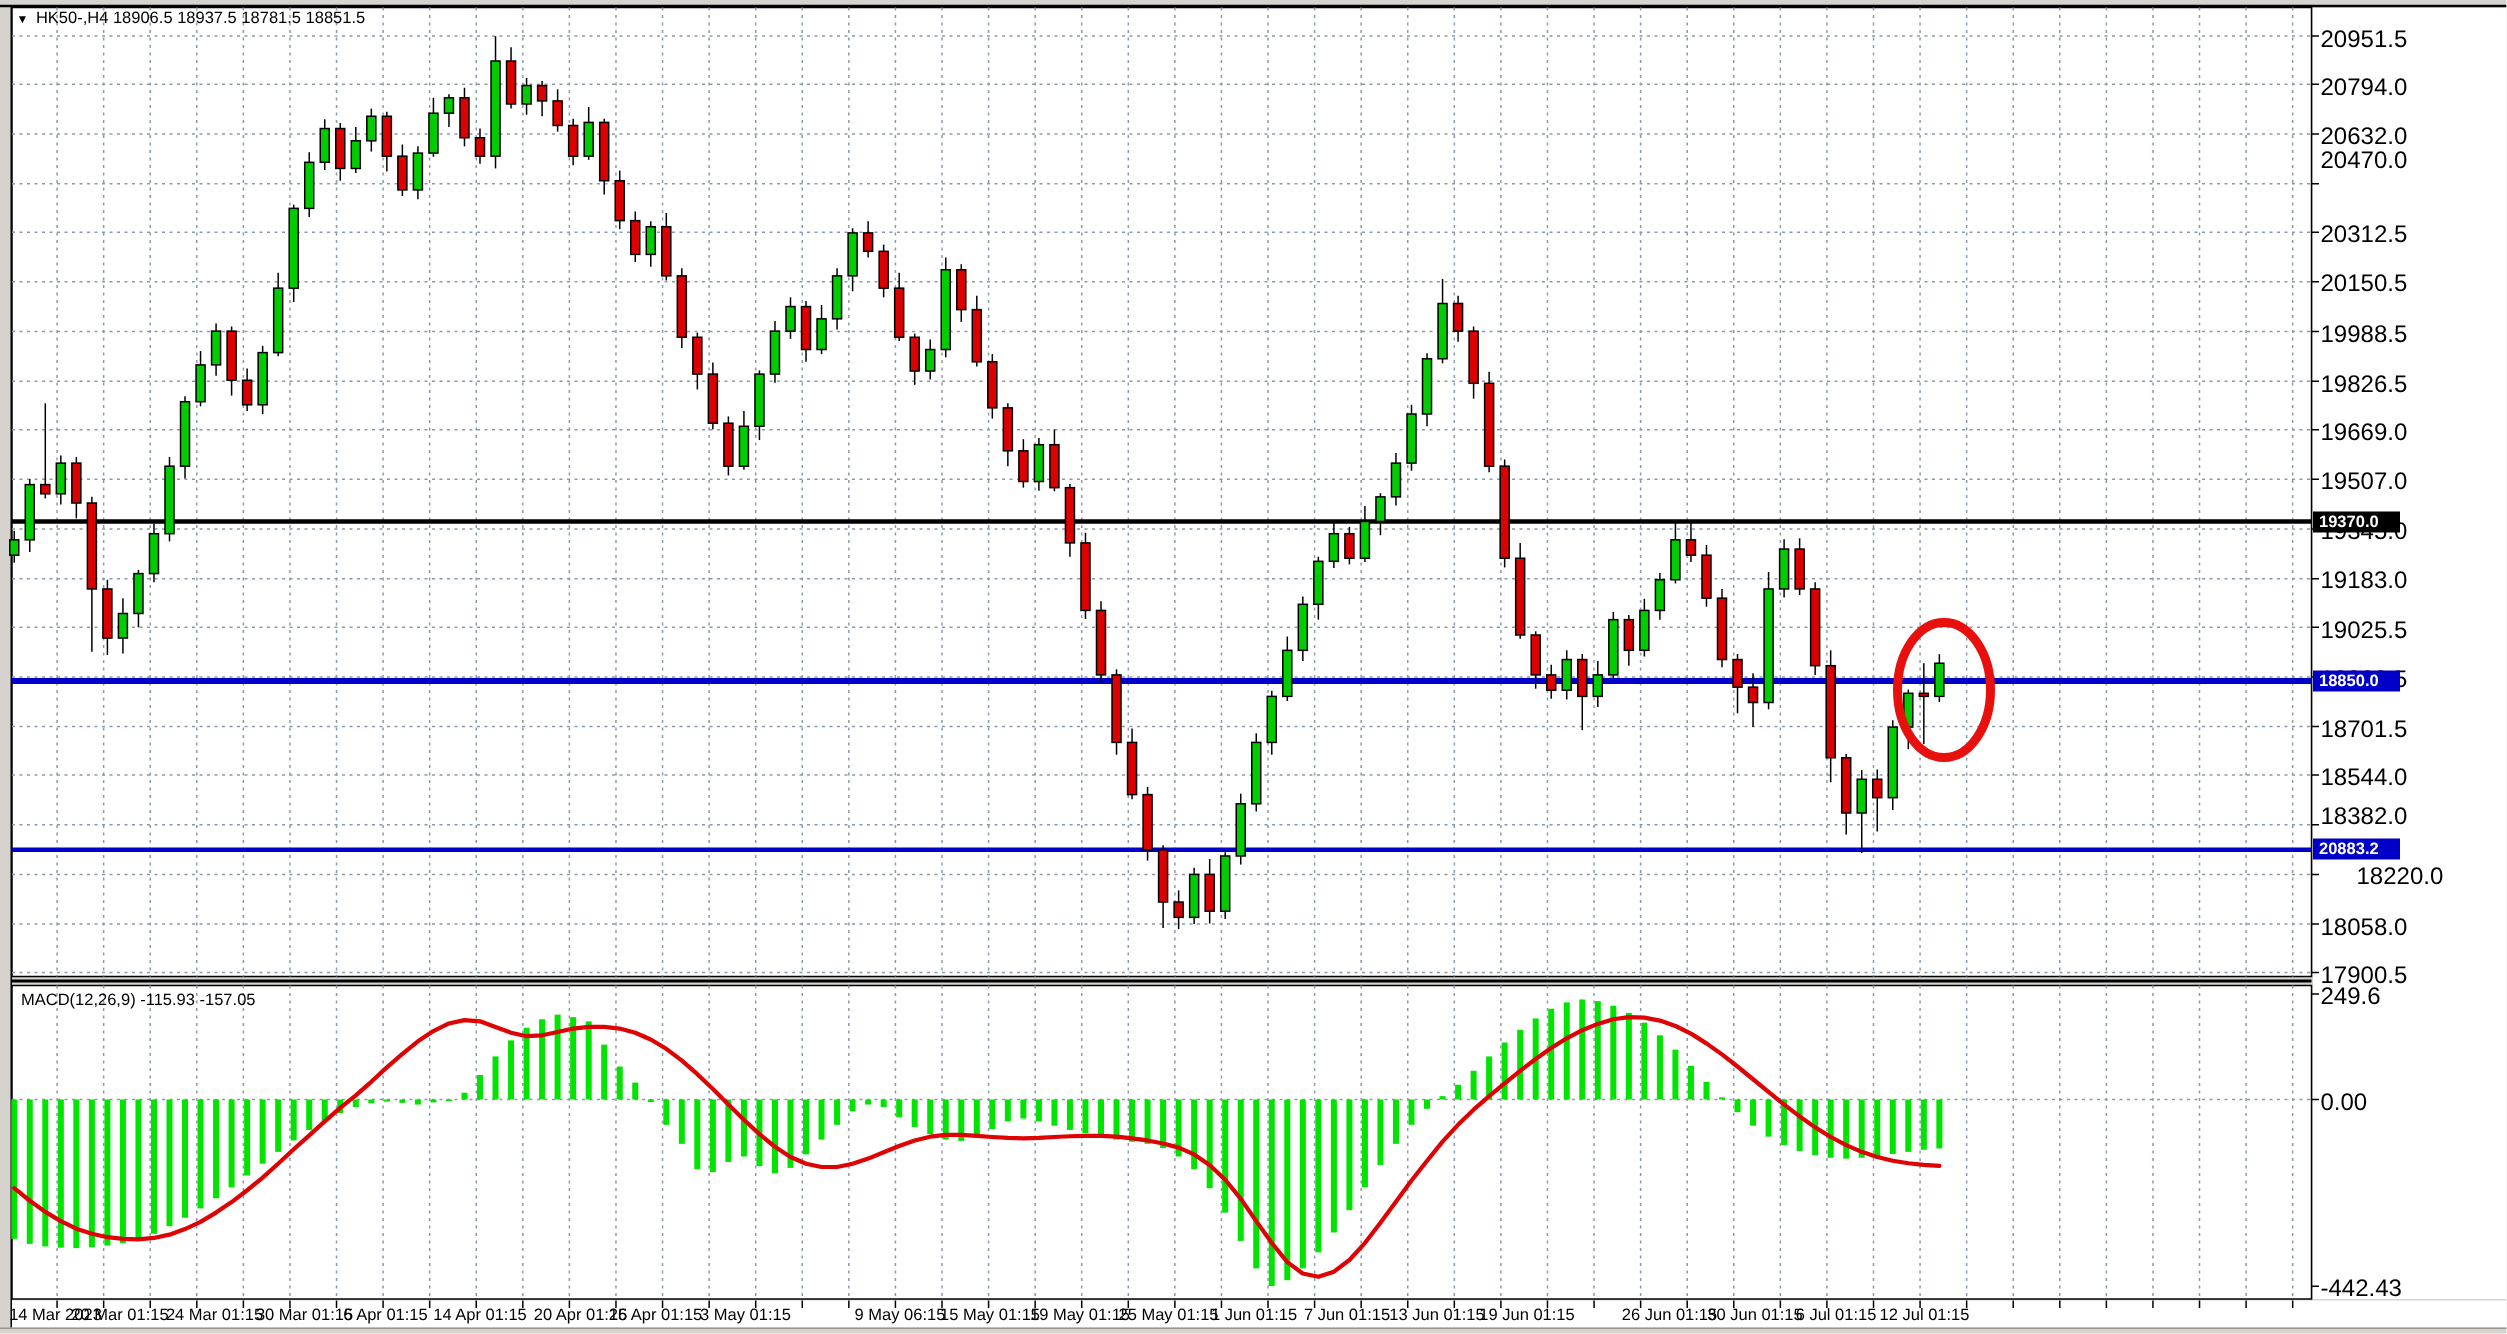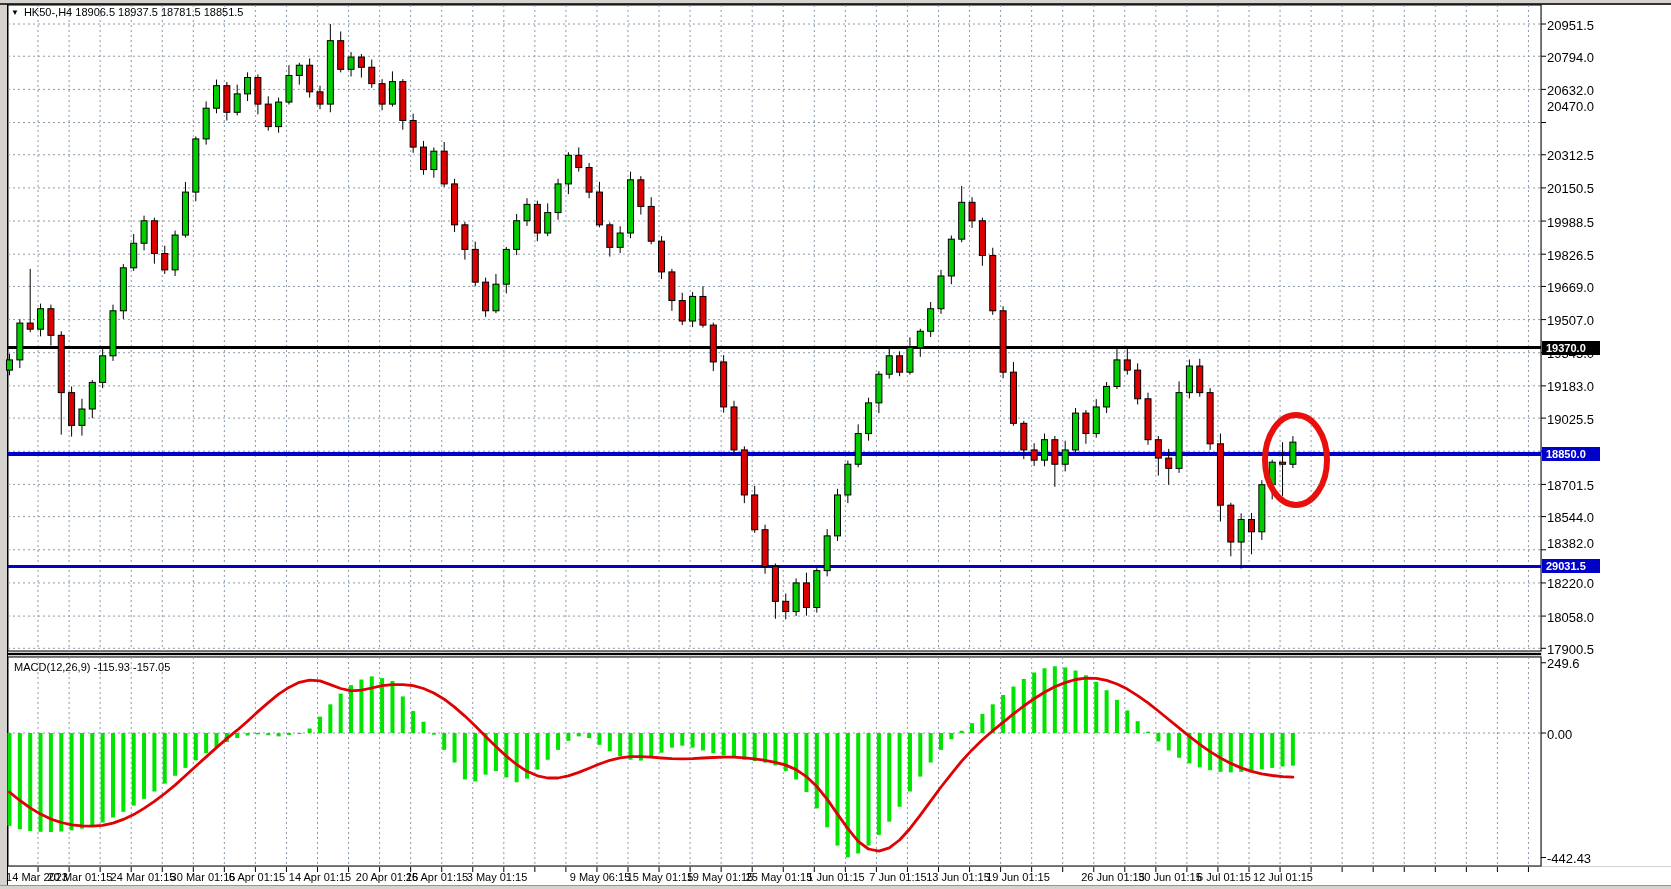--- a/index.html
+++ b/index.html
@@ -3,21 +3,21 @@
 <meta charset="utf-8">
 <style>
   html,body{margin:0;padding:0;}
   body{width:1671px;height:889px;background:#D6D3CE;font-family:"Liberation Sans",sans-serif;position:relative;overflow:hidden;}
   #stage{position:absolute;left:0;top:0;width:1671px;height:889px;}
   #chart-svg{position:absolute;left:0;top:0;z-index:1;}
   .txt{position:absolute;z-index:3;font-size:11px;color:#000;white-space:nowrap;}
   #chart-title{left:11px;top:6px;display:flex;align-items:center;gap:5px;}
   #chart-title .tri{font-size:8px;line-height:11px;}
   #macd-label{left:14px;top:661px;}
-  .axis-label{position:absolute;left:1547px;z-index:2;font-size:13px;color:#000;white-space:nowrap;}
+  .axis-label{position:absolute;left:1547px;z-index:2;font-size:16px;color:#000;white-space:nowrap;}
   .time-label{position:absolute;z-index:2;font-size:11px;color:#000;white-space:nowrap;transform:translateX(-50%);top:871px;}
   .line-label{position:absolute;left:1542px;z-index:4;width:58px;height:14px;font-size:11px;font-weight:bold;color:#fff;line-height:14px;padding-left:4px;box-sizing:border-box;}
   #price-axis-area{position:absolute;left:1542px;top:5px;width:129px;height:861px;background:#fff;z-index:0;}
   #time-axis-area{position:absolute;left:8px;top:867px;width:1663px;height:18px;background:#fff;z-index:0;}
 </style>
 </head>
 <body>
 
 <div id="stage">
   <div id="price-axis-area"></div>
@@ -617,21 +617,21 @@
       <div class="axis-label" style="top: 247.703px;">19826.5</div>
       <div class="axis-label" style="top: 279.931px;">19669.0</div>
       <div class="axis-label" style="top: 313.08px;">19507.0</div>
       <div class="axis-label" style="top: 346.229px;">19345.0</div>
       <div class="axis-label" style="top: 379.378px;">19183.0</div>
       <div class="axis-label" style="top: 411.607px;">19025.5</div>
       <div class="axis-label" style="top: 444.756px;">18863.5</div>
       <div class="axis-label" style="top: 477.905px;">18701.5</div>
       <div class="axis-label" style="top: 510.134px;">18544.0</div>
       <div class="axis-label" style="top: 536px;">18382.0</div>
-      <div class="axis-label" style="top: 576.432px;">18220.0</div>
+      <div class="axis-label" style="top: 576.432px; margin-left: 24px;">18220.0</div>
       <div class="axis-label" style="top: 609.581px;">18058.0</div>
       <div class="axis-label" style="top: 641.809px;">17900.5</div>
       <div class="axis-label" style="top: 656.25px;">249.6</div>
       <div class="axis-label" style="top: 726.5px;">0.00</div>
       <div class="axis-label" style="top: 851.023px;">-442.43</div>
       <div class="time-label" style="left: 37px;">14 Mar 2023</div>
       <div class="time-label" style="left: 80px;">20 Mar 01:15</div>
       <div class="time-label" style="left: 143px;">24 Mar 01:15</div>
       <div class="time-label" style="left: 203px;">30 Mar 01:15</div>
       <div class="time-label" style="left: 257px;">6 Apr 01:15</div>
@@ -646,15 +646,15 @@
       <div class="time-label" style="left: 836px;">1 Jun 01:15</div>
       <div class="time-label" style="left: 898px;">7 Jun 01:15</div>
       <div class="time-label" style="left: 958px;">13 Jun 01:15</div>
       <div class="time-label" style="left: 1018px;">19 Jun 01:15</div>
       <div class="time-label" style="left: 1113px;">26 Jun 01:15</div>
       <div class="time-label" style="left: 1170px;">30 Jun 01:15</div>
       <div class="time-label" style="left: 1224px;">6 Jul 01:15</div>
       <div class="time-label" style="left: 1283px;">12 Jul 01:15</div>
       <div class="line-label" style="top: 340.614px; background: rgb(0, 0, 0);">19370.0</div>
       <div class="line-label" style="top: 447.018px; background: rgb(0, 0, 200);">18850.0</div>
-      <div class="line-label" style="top: 559.46px; background: rgb(0, 0, 200);">29031.5</div>
+      <div class="line-label" style="top: 559.46px; background: rgb(0, 0, 200);">20883.2</div>
     </div>
 </div>
 
 </body></html>

